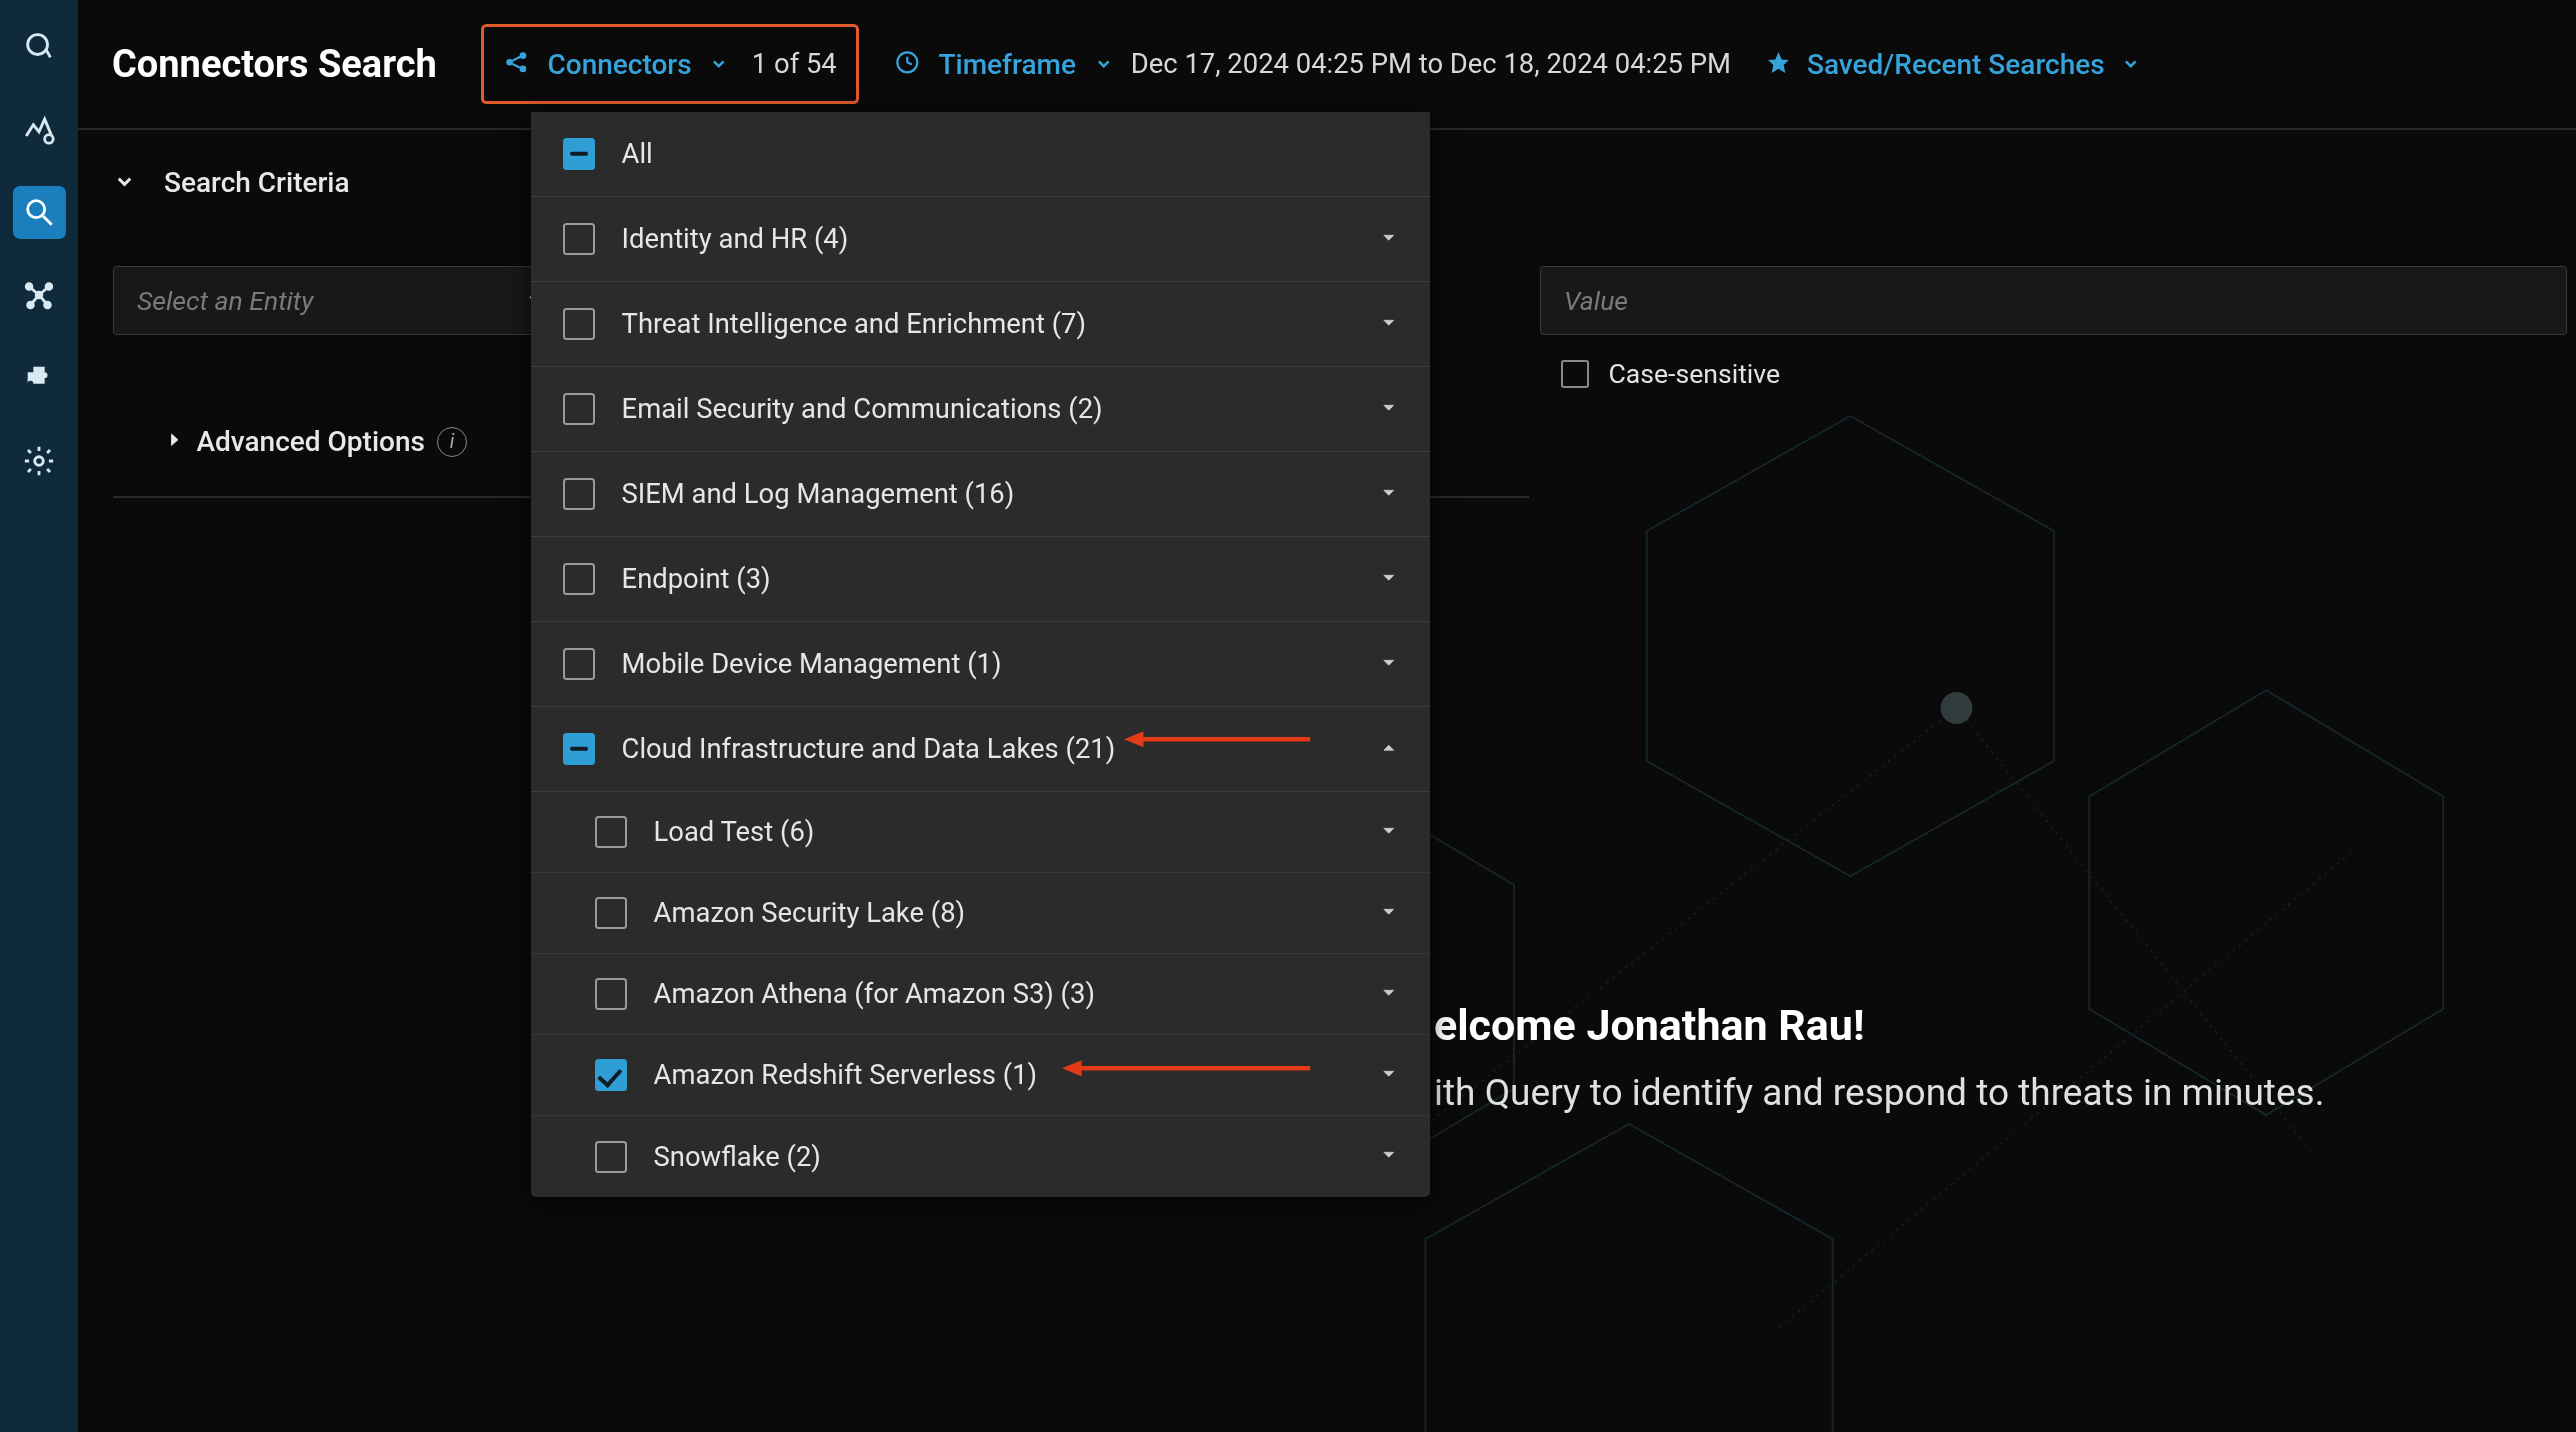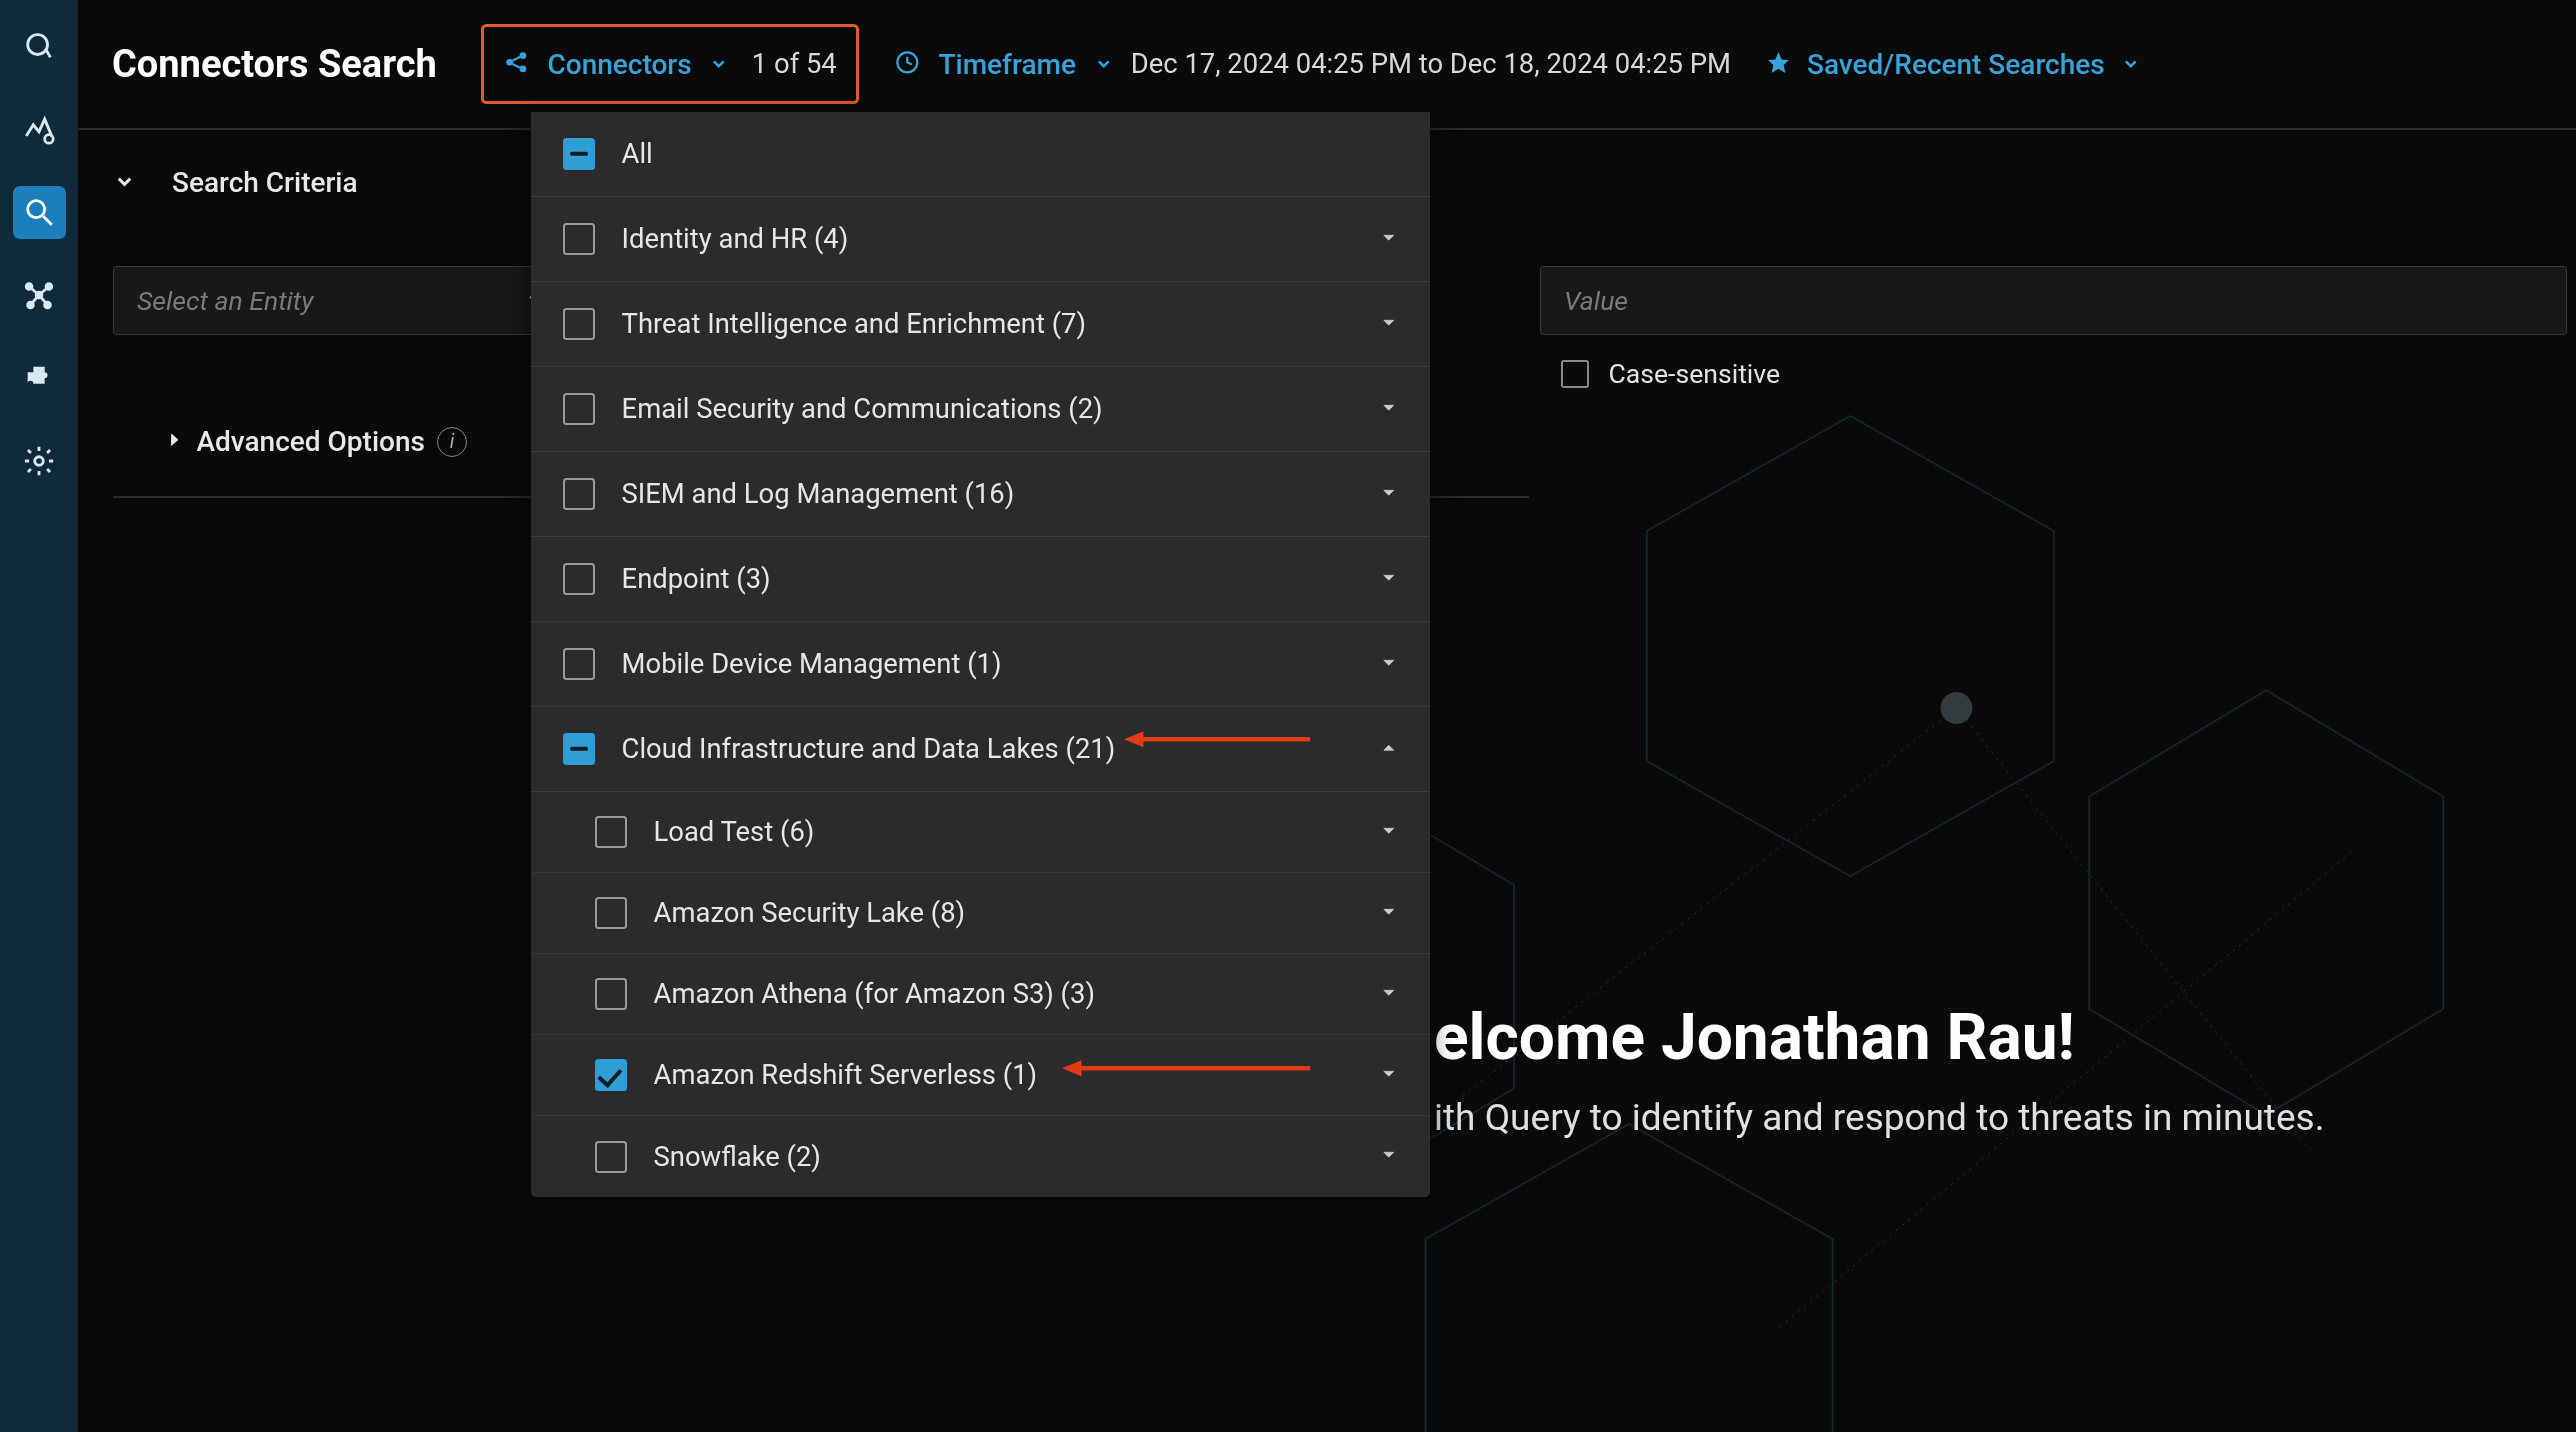--- a/index.html
+++ b/index.html
@@ -87,21 +87,21 @@
   height:1.8px; background:#2a2a2a;
   z-index:2;
 }
 
 
 .criteria-sec {
   position:absolute;
   left:113px; top:166px;
   z-index:2;
 }
-.criteria-toggle { display:flex; align-items:center; gap:36px; cursor:pointer; }
+.criteria-toggle { display:flex; align-items:center; gap:28px; cursor:pointer; }
 .criteria-toggle .chev-down svg { width:23px; height:23px; stroke:#e8e8e8; stroke-width:3; fill:none; }
 .criteria-label { font-size:28px; color:#e8e8e8; font-weight:500; }
 
 
 .inputs-row {
   position:absolute;
   left:113px; top:266px;
   display:flex; gap:21px;
   z-index:1;
 }
@@ -218,21 +218,21 @@
 }
 .red-arrow svg { overflow:visible; }
 
 
 .welcome {
   position:absolute;
   left:1434px; top:1000px;
   z-index:1;
   text-align:left;
 }
-.welcome-title { font-size:64px; font-weight:700; color:#fff; }
+.welcome-title { font-size:43px; font-weight:700; color:#fff; }
 .welcome-sub { font-size:37px; color:#e0e0e0; margin-top:21px; }
 
 </style>
 </head>
 <body>
 
 <div class="hex-bg">
   <svg width="1947" height="1239" viewBox="0 0 2200 1400">
     <g stroke="#2a5d6b" stroke-width="2" fill="none">
       <polygon points="400,600 600,480 800,600 800,830 600,950 400,830"></polygon>

